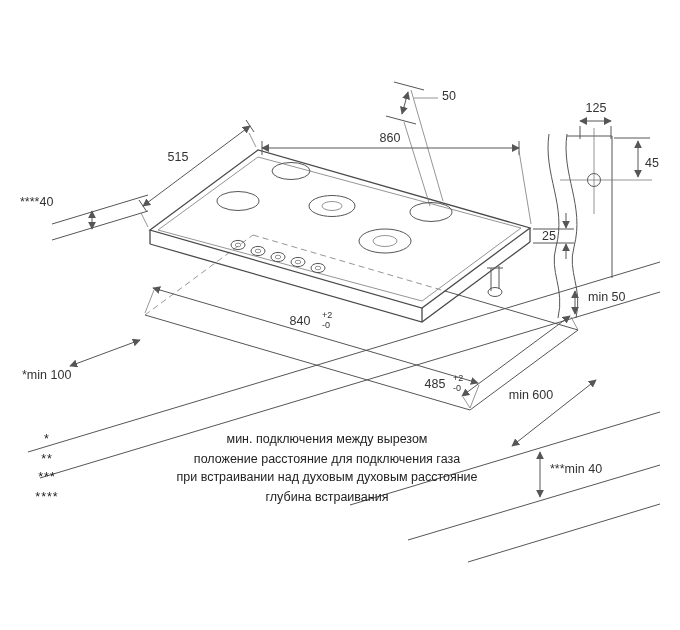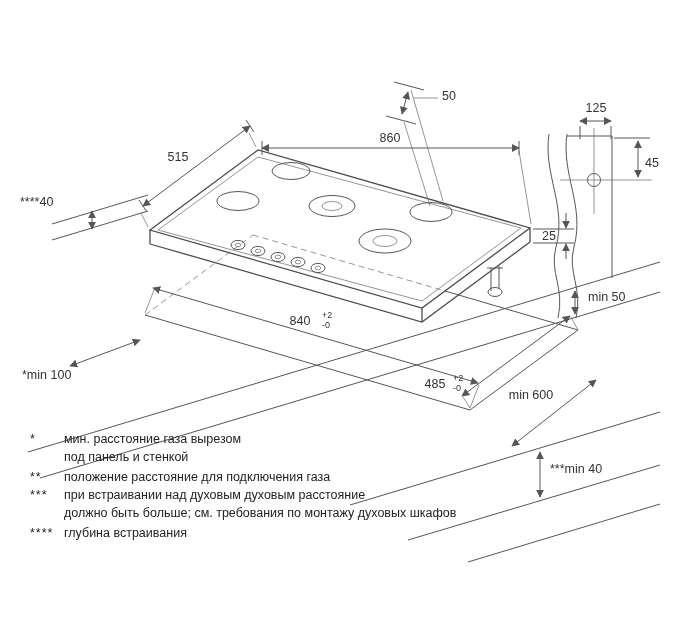--- a/index.html
+++ b/index.html
@@ -1,17 +1,17 @@
 <!DOCTYPE html>
 <html><head>
 <meta charset="utf-8">
 <style>
   html,body{margin:0;padding:0;background:#ffffff;}
   .stage{position:relative;width:680px;height:630px;background:#fff;overflow:hidden;
-         font-family:"Liberation Sans",sans-serif;}
+         font-family:"Liberation Sans",sans-serif;text-align:center;}
   svg{position:absolute;left:0;top:0;}
   svg line, svg path, svg ellipse, svg circle{stroke:#565656;fill:none;stroke-width:1;}
   svg .bold{stroke-width:1.3;stroke:#4a4a4a;}
   svg .thin{stroke-width:0.8;stroke:#7a7a7a;}
   svg .dash{stroke-dasharray:6 4;stroke:#8a8a8a;stroke-width:0.9;}
   svg .dim{stroke-width:1;}
   svg text{fill:#333;font-size:12.5px;stroke:none;}
   svg text.tol{font-size:9px;}
   #ah path{fill:#565656;stroke:none;}
   .footnotes{position:absolute;left:30px;top:430px;width:560px;color:#222;
@@ -186,37 +186,29 @@
 
   <g>
     <line class="dim" x1="540" y1="452" x2="540" y2="497" marker-start="url(#ah)" marker-end="url(#ah)"></line>
     <text x="550" y="473" text-anchor="start">***min 40</text>
   </g>
 </svg>
 
 <div class="footnotes">
   <div class="fn-row">
     <span class="fn-marker">*</span>
-    <span class="fn-text">мин. расстояние газа вырезом</span>
-  </div>
-  <div class="fn-row">
-    <span class="fn-marker"></span>
-    <span class="fn-text">под панель и стенкой</span>
+    <span class="fn-text">мин. подключения между вырезом</span>
   </div>
   <div class="fn-row gap">
     <span class="fn-marker">**</span>
     <span class="fn-text">положение расстояние для подключения газа</span>
   </div>
   <div class="fn-row">
     <span class="fn-marker">***</span>
     <span class="fn-text">при встраивании над духовым духовым расстояние</span>
   </div>
-  <div class="fn-row">
-    <span class="fn-marker"></span>
-    <span class="fn-text">должно быть больше; см. требования по монтажу духовых шкафов</span>
-  </div>
   <div class="fn-row gap">
     <span class="fn-marker">****</span>
     <span class="fn-text">глубина встраивания</span>
   </div>
 </div>
 
 </div>
 
 </body></html>

